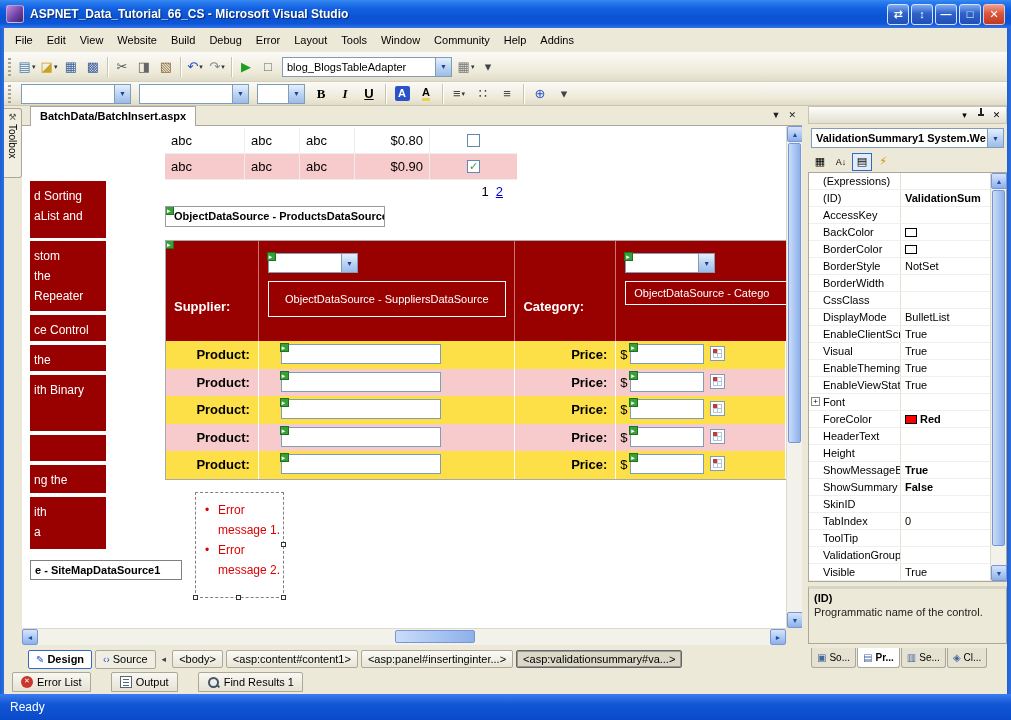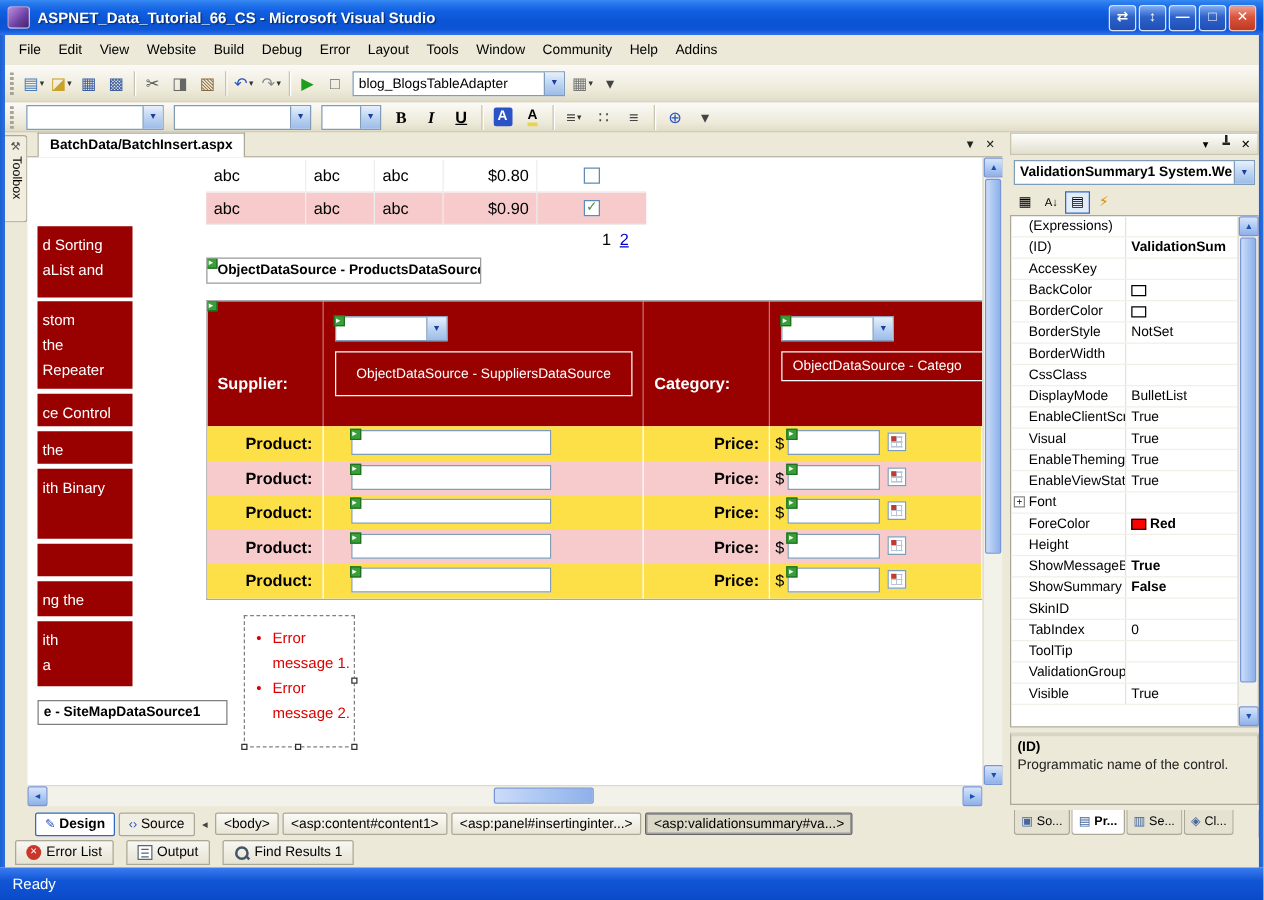--- a/index.html
+++ b/index.html
@@ -139,21 +139,21 @@
 .mb-icon{font-size:10px;color:#2A52BE;}
 .tag-scroll{font-size:9px;color:#444;padding:0 3px;}
 #tag-list{display:flex;gap:3px;}
 .tag-btn{height:18px;padding:2px 6px 0;font-size:11px;border:1px solid #ACA899;border-radius:2px;white-space:nowrap;
  background:linear-gradient(180deg,#FBFAF6,#E8E5D6);}
 .tag-btn.sel{background:#DCD8C8;border:1px solid #666;box-shadow:inset 0 0 0 1px #999;}
 #right-tabs{position:absolute;left:808px;top:648px;width:199px;height:22px;display:flex;gap:1px;padding-left:3px;}
 .rtab{height:20px;display:flex;align-items:center;gap:3px;padding:0 5px;font-size:10px;border:1px solid #ACA899;border-top:none;background:#E6E2D2;border-radius:0 0 3px 3px;}
 .rtab.sel{background:#fff;font-weight:bold;}
 .rtab-ic{font-size:10px;color:#44679C;}
-#bottom-row{position:absolute;left:4px;top:670px;width:1003px;height:24px;background:#ECE9D8;display:flex;align-items:center;gap:10px;padding-left:8px;}
+#bottom-row{position:absolute;left:4px;top:670px;width:1003px;height:24px;background:#ECE9D8;display:flex;align-items:center;gap:20px;padding-left:8px;}
 .btab{height:20px;display:flex;align-items:center;gap:4px;padding:0 8px;font-size:11px;border:1px solid #ACA899;border-radius:2px 2px 0 0;
  background:linear-gradient(180deg,#F8F7F2,#E6E3D4);}
 .btab-icon{display:inline-block;}
 .ic-error{width:12px;height:12px;border-radius:50%;background:#C9372C;position:relative;}
 .ic-error::after{content:"✕";color:#fff;font-size:7px;position:absolute;left:3px;top:1px;}
 .ic-output{width:12px;height:12px;border:1px solid #567;background:#fff;position:relative;}
 .ic-output::after{content:"";position:absolute;left:2px;top:2px;right:2px;height:1px;background:#567;box-shadow:0 3px 0 #567,0 6px 0 #567;}
 .ic-find{width:13px;height:13px;position:relative;}
 .ic-find::before{content:"";position:absolute;left:1px;top:1px;width:7px;height:7px;border:2px solid #456;border-radius:50%;}
 .ic-find::after{content:"";position:absolute;left:9px;top:9px;width:4px;height:2px;background:#456;transform:rotate(45deg);}
@@ -645,20 +645,26 @@
             </div>
           </div>
           <div class="prow">
             <div class="pname">ForeColor</div>
             <div class="pval">
               <span class="swatch" style="background: rgb(255, 0, 0);"></span>
               <span style="font-weight: bold;">Red</span>
             </div>
           </div>
           <div class="prow">
+            <div class="pname">HeaderText</div>
+            <div class="pval">
+              <span></span>
+            </div>
+          </div>
+          <div class="prow">
             <div class="pname">Height</div>
             <div class="pval">
               <span></span>
             </div>
           </div>
           <div class="prow">
             <div class="pname">ShowMessageBo</div>
             <div class="pval">
               <span style="font-weight: bold;">True</span>
             </div>

